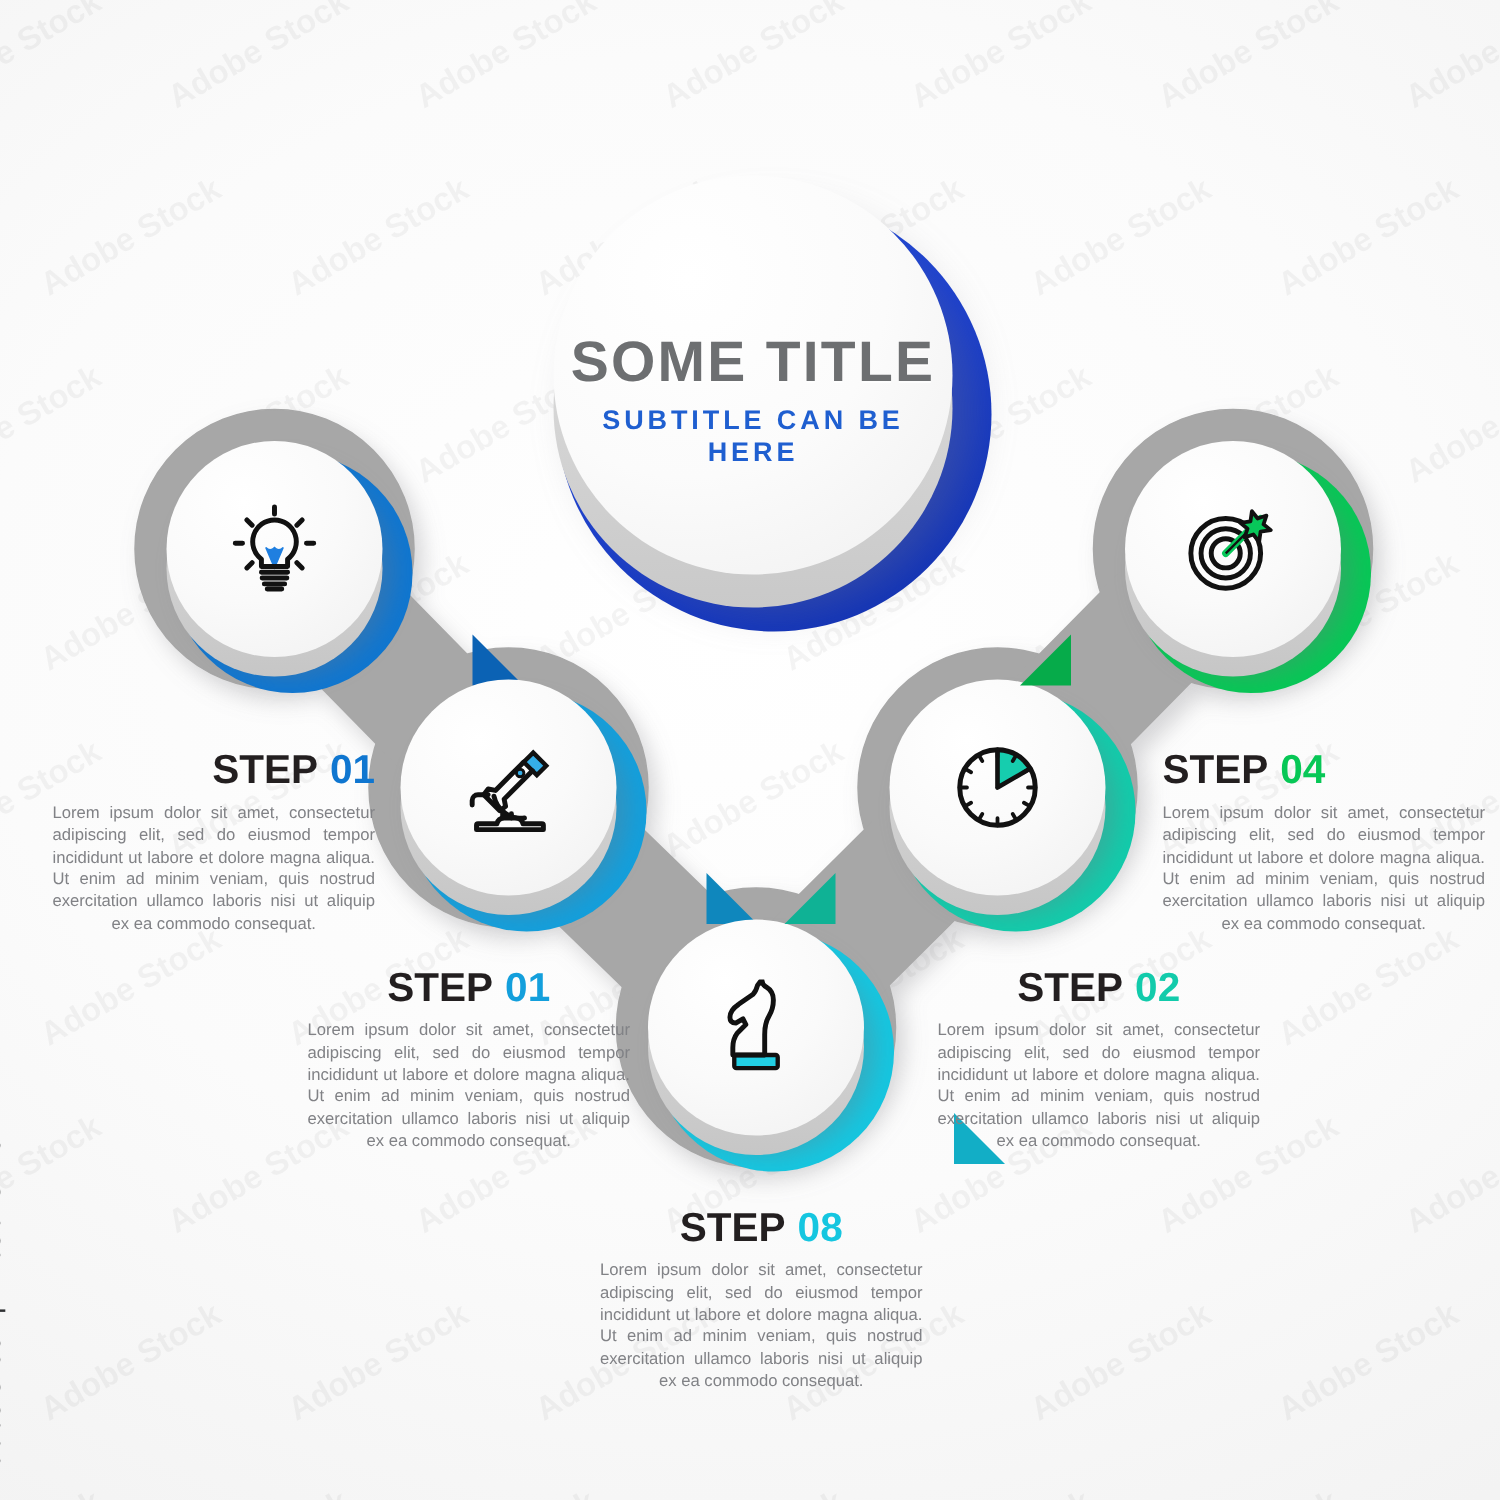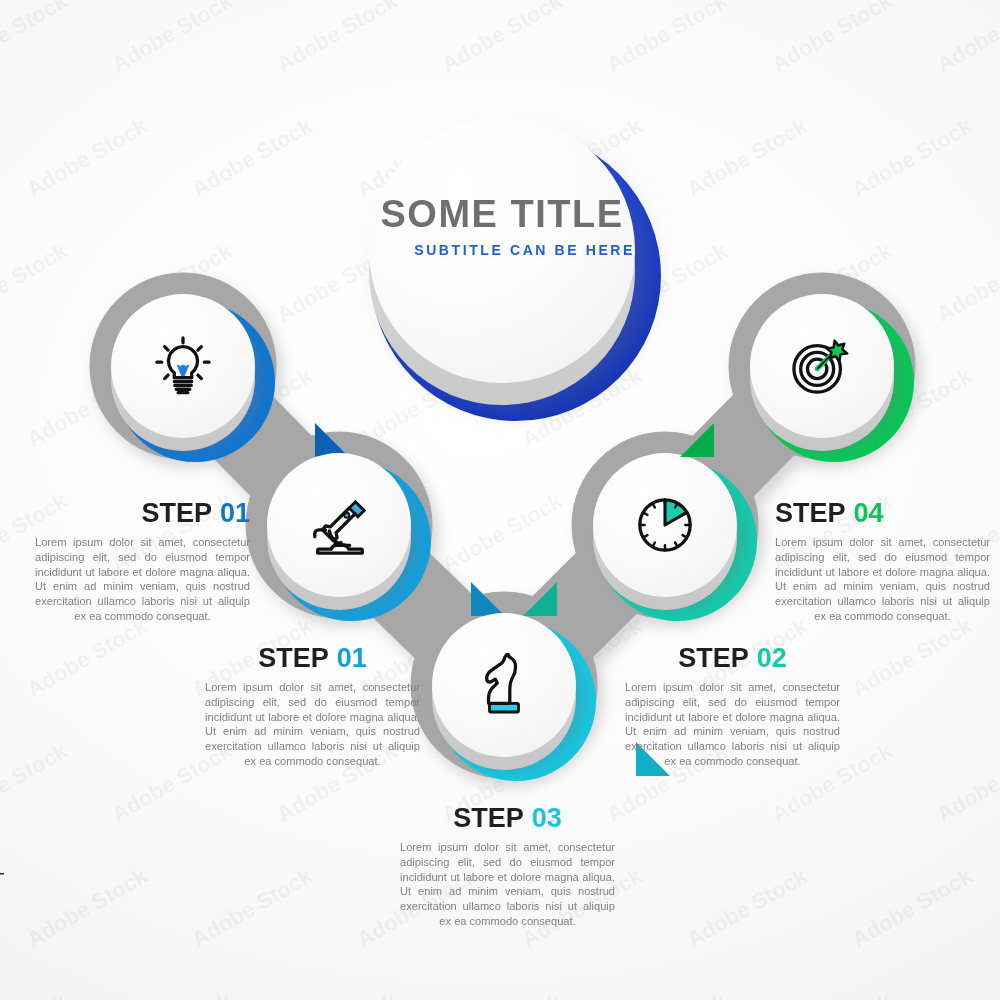--- a/index.html
+++ b/index.html
@@ -120,24 +120,23 @@
     font-size: 38px;
     letter-spacing: 1.5px;
     color: #6d6f71;
     line-height: 1;
     text-shadow: 0 1px 0 rgba(255,255,255,0.7);
   }
   #hub-subtitle {
     margin-top: 9px;
     font-family: "Liberation Sans", sans-serif;
     font-weight: 700;
-    font-size: 14px;
+    font-size: 18px;
     letter-spacing: 2.6px;
     color: #1f5fd0;
-    text-align: right;
   }
 
   
   .caption {
     position: absolute;
     width: 215px;
   }
   .cap-title {
     font-family: "Liberation Sans", sans-serif;
     font-weight: 700;
@@ -341,21 +340,21 @@
       </svg>
     </div>
       </div>
     </div>
 
   <div id="hub">
     <div class="hub-blue" style="left: 371px; top: 131px; width: 290px; height: 290px; background: linear-gradient(150deg, rgb(31, 79, 224) 0%, rgb(26, 63, 208) 45%, rgb(15, 47, 174) 100%);"></div>
     <div class="hub-shadow" style="left: 383px; top: 141px; width: 266px; height: 266px;"></div>
     <div class="hub-side" style="left: 369px; top: 139px; width: 266px; height: 266px;"></div>
     <div class="hub-top" style="left: 369px; top: 117px; width: 266px; height: 266px;">
-      <div id="hub-text" style="top: 78px; left: 0px;">
+      <div id="hub-text" style="top: 106px; left: 0px;">
         <div id="hub-title">SOME TITLE</div>
         <div id="hub-subtitle">SUBTITLE CAN BE HERE</div>
       </div>
     </div>
   </div>
 
   <div id="captions">
       <div class="caption cap-left" style="left: 35px; top: 500px;">
     <div class="cap-title">
       <span>STEP</span><span class="num" style="color:#0f76d0">01</span>
@@ -363,21 +362,21 @@
     <div class="cap-body">Lorem ipsum dolor sit amet, consectetur adipiscing elit, sed do eiusmod tempor incididunt ut labore et dolore magna aliqua. Ut enim ad minim veniam, quis nostrud exercitation ullamco laboris nisi ut aliquip ex ea commodo consequat.</div>
       </div>
       <div class="caption cap-center" style="left: 205px; top: 645px;">
     <div class="cap-title">
       <span>STEP</span><span class="num" style="color:#139fdc">01</span>
     </div>
     <div class="cap-body">Lorem ipsum dolor sit amet, consectetur adipiscing elit, sed do eiusmod tempor incididunt ut labore et dolore magna aliqua. Ut enim ad minim veniam, quis nostrud exercitation ullamco laboris nisi ut aliquip ex ea commodo consequat.</div>
       </div>
       <div class="caption cap-center" style="left: 400px; top: 805px;">
     <div class="cap-title">
-      <span>STEP</span><span class="num" style="color:#15c6e0">03</span>
+      <span>STEP</span><span class="num" style="color:#15c6e0">08</span>
     </div>
     <div class="cap-body">Lorem ipsum dolor sit amet, consectetur adipiscing elit, sed do eiusmod tempor incididunt ut labore et dolore magna aliqua. Ut enim ad minim veniam, quis nostrud exercitation ullamco laboris nisi ut aliquip ex ea commodo consequat.</div>
       </div>
       <div class="caption cap-center" style="left: 625px; top: 645px;">
     <div class="cap-title">
       <span>STEP</span><span class="num" style="color:#12cbab">02</span>
     </div>
     <div class="cap-body">Lorem ipsum dolor sit amet, consectetur adipiscing elit, sed do eiusmod tempor incididunt ut labore et dolore magna aliqua. Ut enim ad minim veniam, quis nostrud exercitation ullamco laboris nisi ut aliquip ex ea commodo consequat.</div>
       </div>
       <div class="caption cap-right" style="left: 775px; top: 500px;">

